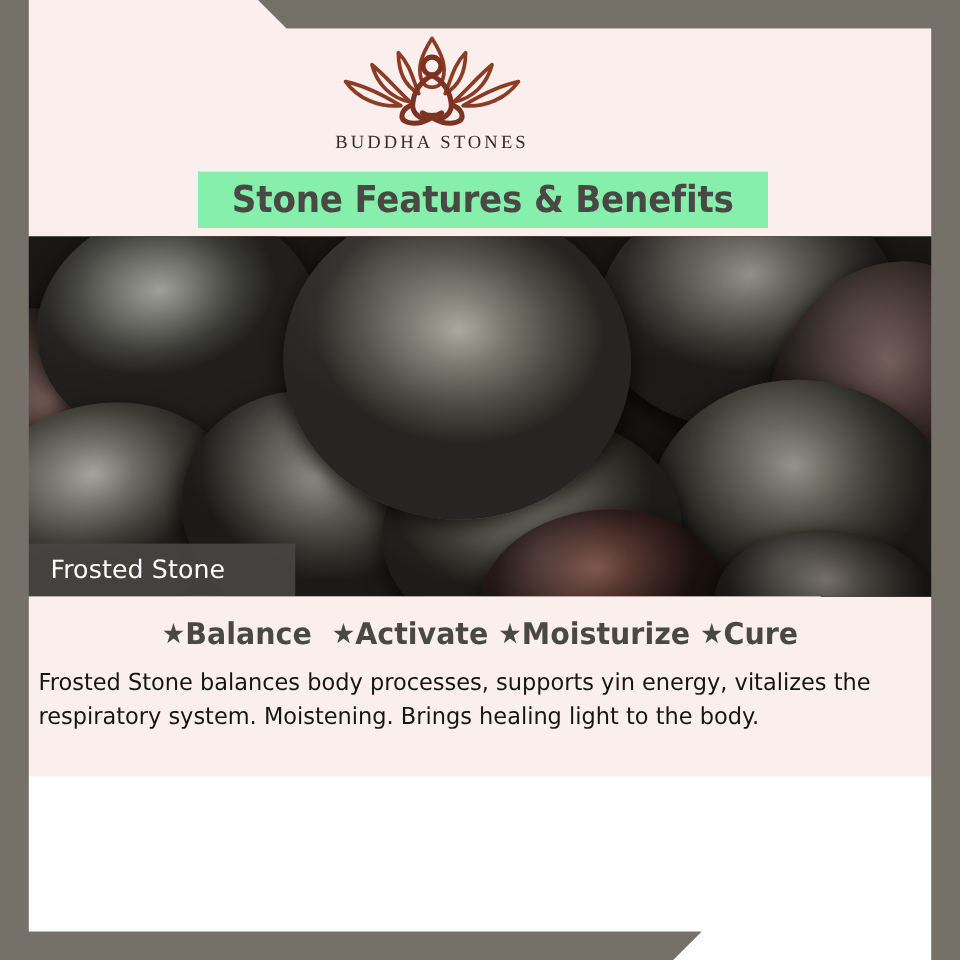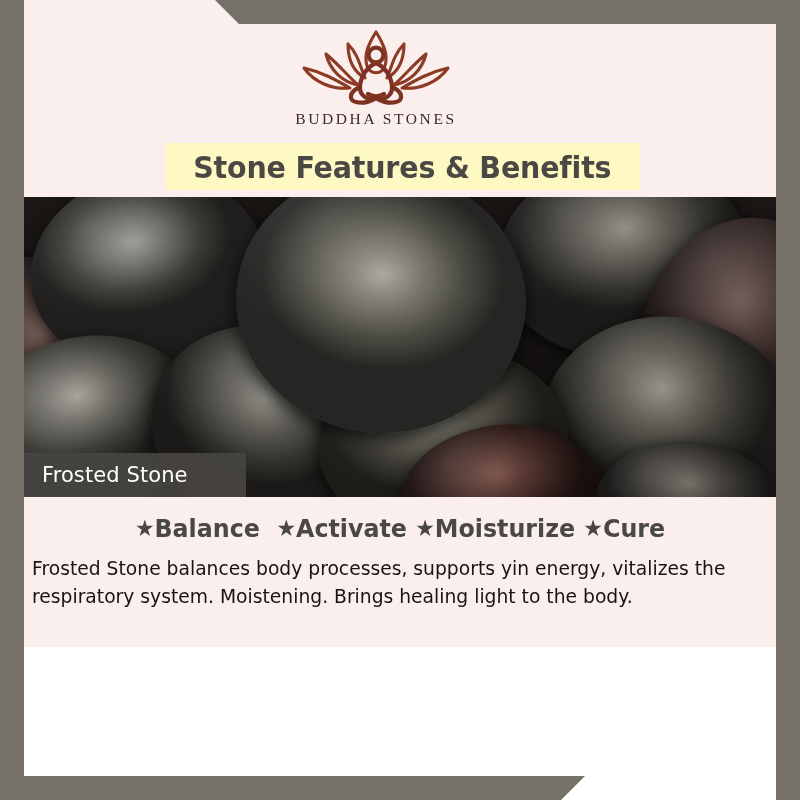--- a/index.html
+++ b/index.html
@@ -71,21 +71,20 @@
     height: 197px;
     background: #faefec;
   }
 
   #logo-block {
     position: absolute;
     left: 0;
     top: 22px;
     width: 720px;
     text-align: center;
-    padding-left: 16px;
   }
 
   #logo-mark {
     display: block;
     margin: 0 auto;
   }
 
   #brand-name {
     display: block;
     margin-top: 2px;
@@ -95,21 +94,21 @@
     color: #3a2b26;
     font-weight: 400;
   }
 
   #title-bar {
     position: absolute;
     left: 165px;
     top: 143px;
     width: 475px;
     height: 47px;
-    background: #fef9c3;
+    background: #86efac;
     display: flex;
     align-items: center;
     justify-content: center;
   }
   #title-text {
     font-family: "DejaVu Sans", sans-serif;
     font-size: 31px;
     font-weight: bold;
     color: #4a4845;
     letter-spacing: -0.2px;

